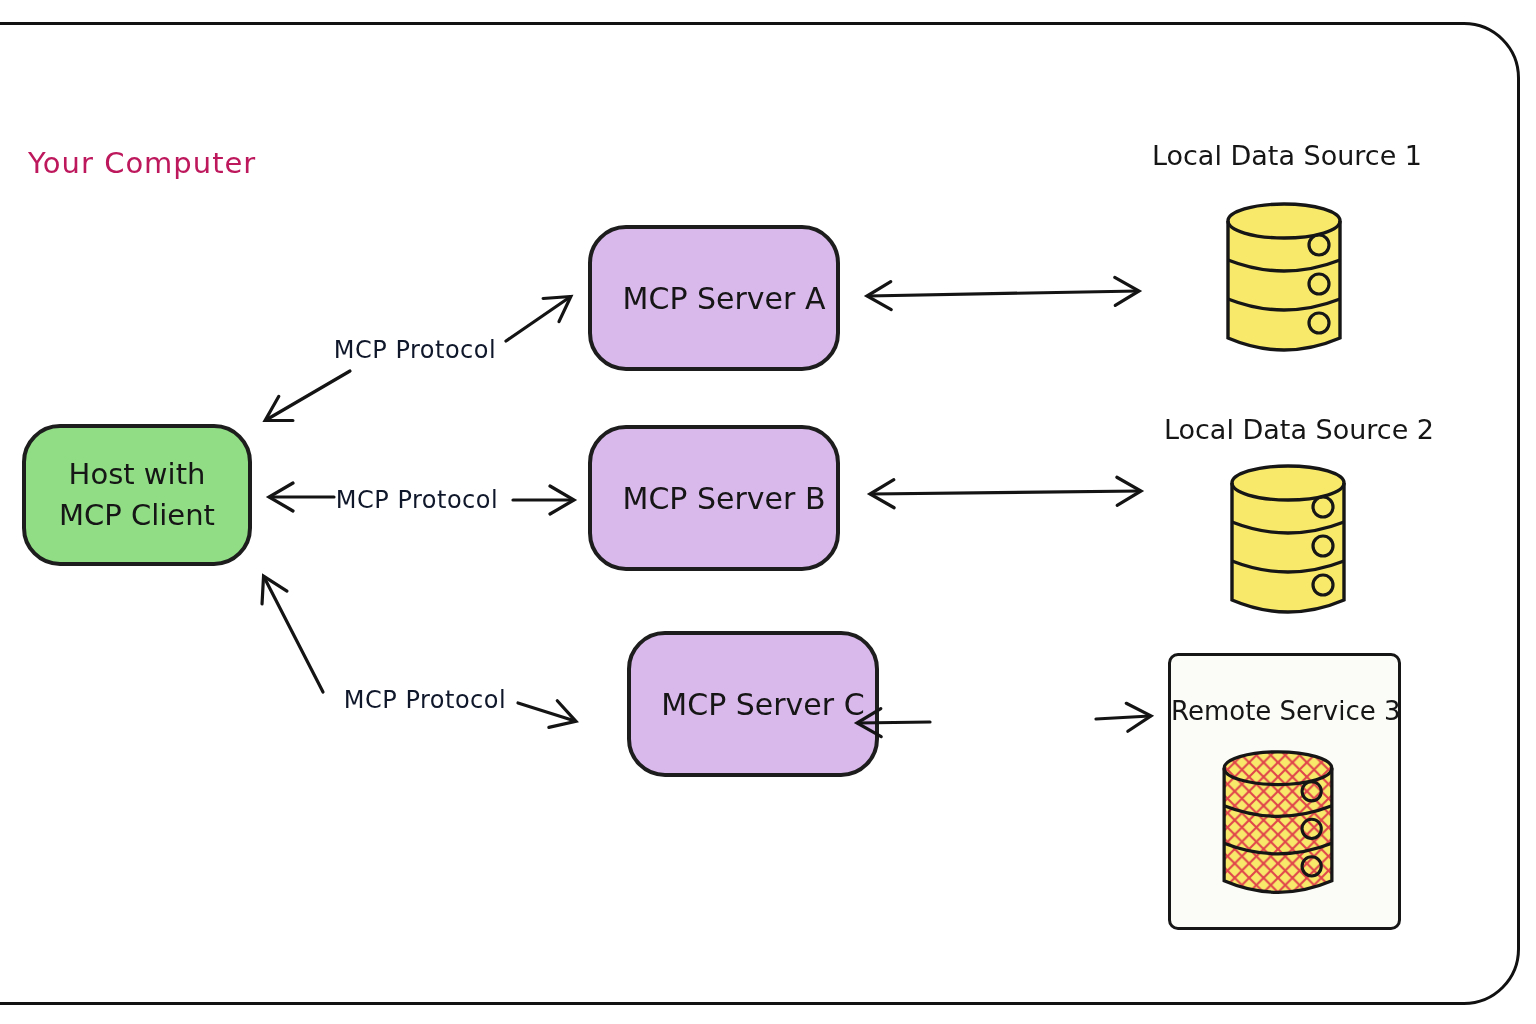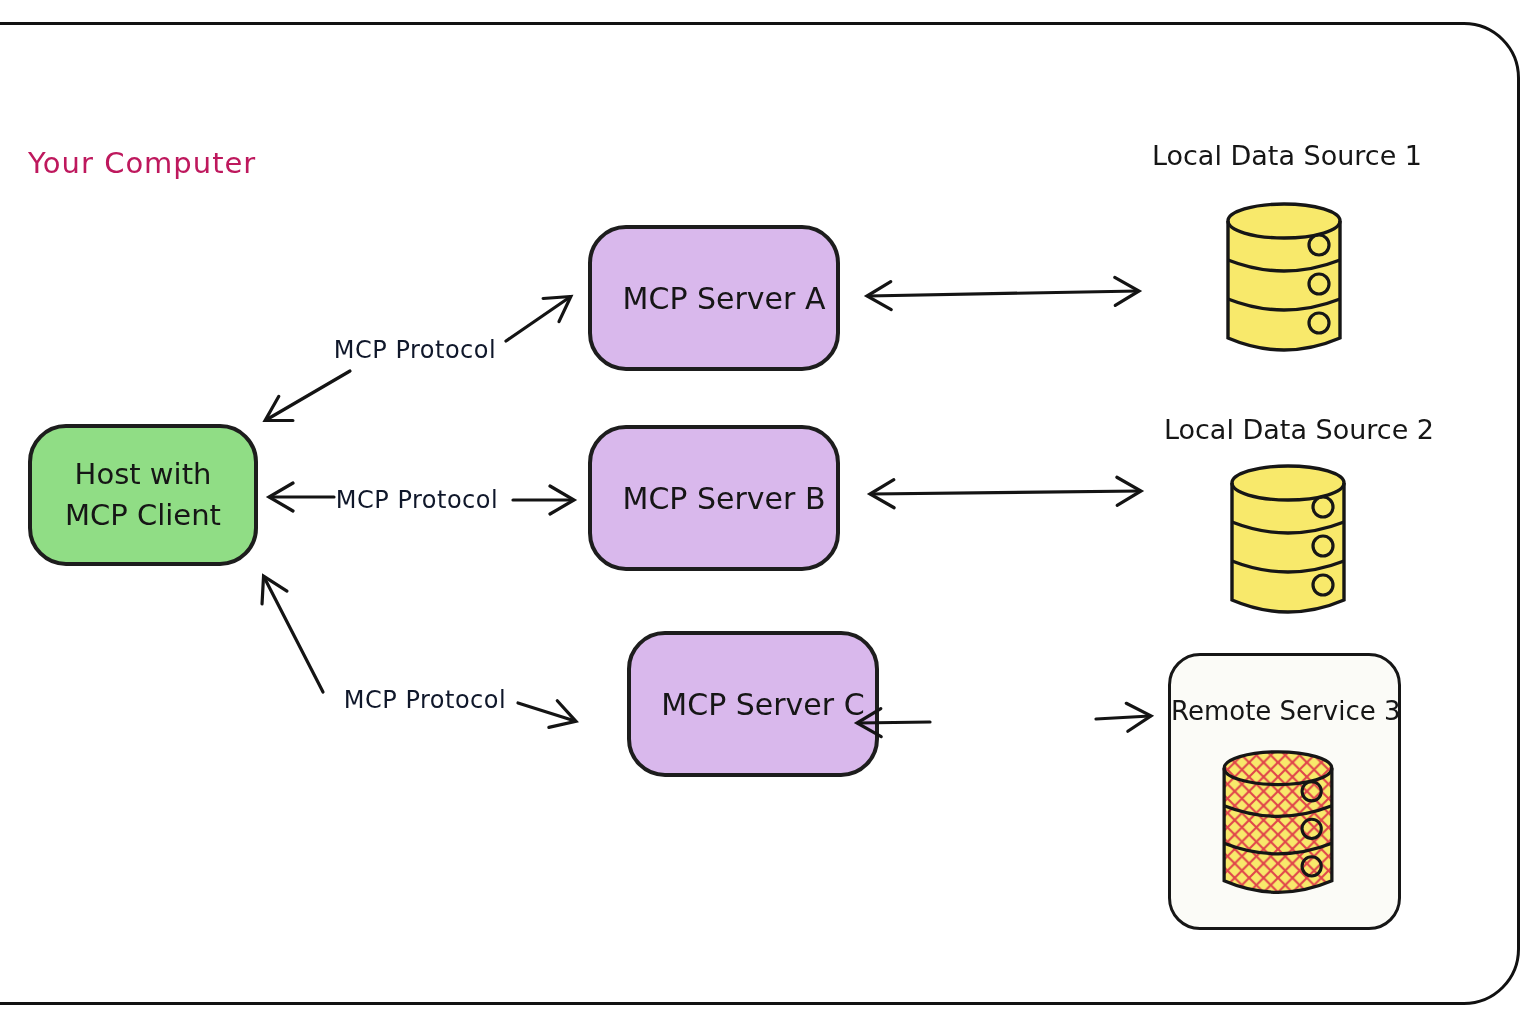--- a/index.html
+++ b/index.html
@@ -8,41 +8,41 @@
   .stage { position:relative; width:1536px; height:1024px; }
 
   .outer-boundary { position:absolute; left:-70px; top:22px; width:1590px; height:983px;
     border:3.5px solid #111; border-radius:56px; background:#fff; }
 
   .computer-label { position:absolute; left:28px; top:146px; font-size:29px;
     letter-spacing:1px; color:#be185d; }
 
   .node { position:absolute; display:flex; align-items:center; justify-content:center;
     text-align:center; border:4px solid #1d1d1d; border-radius:38px;padding-left:20px; }
-  .host-box { left:28px; top:424px; width:230px; height:142px; background:#90dd85;
+  .host-box { left:22px; top:424px; width:230px; height:142px; background:#90dd85;
     font-size:29px; line-height:1.4; padding:0 18px; }
   .server-box { left:588px; width:252px; height:146px; background:#d9b8ec; font-size:30px; }
   .server-a { top:225px; }
   .server-b { top:425px; }
   .server-c { top:631px;margin-left:39px; }
 
   .edge-label { position:absolute; font-size:24px; text-align:center; color:#0f172a;
     letter-spacing:0.5px; white-space:nowrap; }
   .proto-1 { left:320px; top:336px; width:190px; }
   .proto-2 { left:322px; top:486px; width:190px; }
   .proto-3 { left:330px; top:686px; width:190px; }
   .web-apis { left:928px; top:701px; width:176px; font-size:33px; font-weight:700;
     letter-spacing:1px; }
 
   .ds-label { position:absolute; font-size:27px; text-align:center; white-space:nowrap; }
   .ds-label-1 { left:1148px; top:140px; width:278px; }
   .ds-label-2 { left:1158px; top:414px; width:282px; }
 
   .remote-box { position:absolute; left:1168px; top:653px; width:233px; height:277px;
-    background:#fbfbf7; border:3.5px solid #161616; border-radius:32px; }
+    background:#fbfbf7; border:3.5px solid #161616; border-radius:10px; }
   .remote-label { position:absolute; top:40px; width:100%; text-align:center;
     font-size:26px; white-space:nowrap; }
 
   svg.overlay { position:absolute; left:0; top:0; width:1536px; height:1024px;
     pointer-events:none; }
   .arrow { stroke:#141414; stroke-width:3.2; fill:none; stroke-linecap:round; }
 </style>
 </head>
 <body>
 

